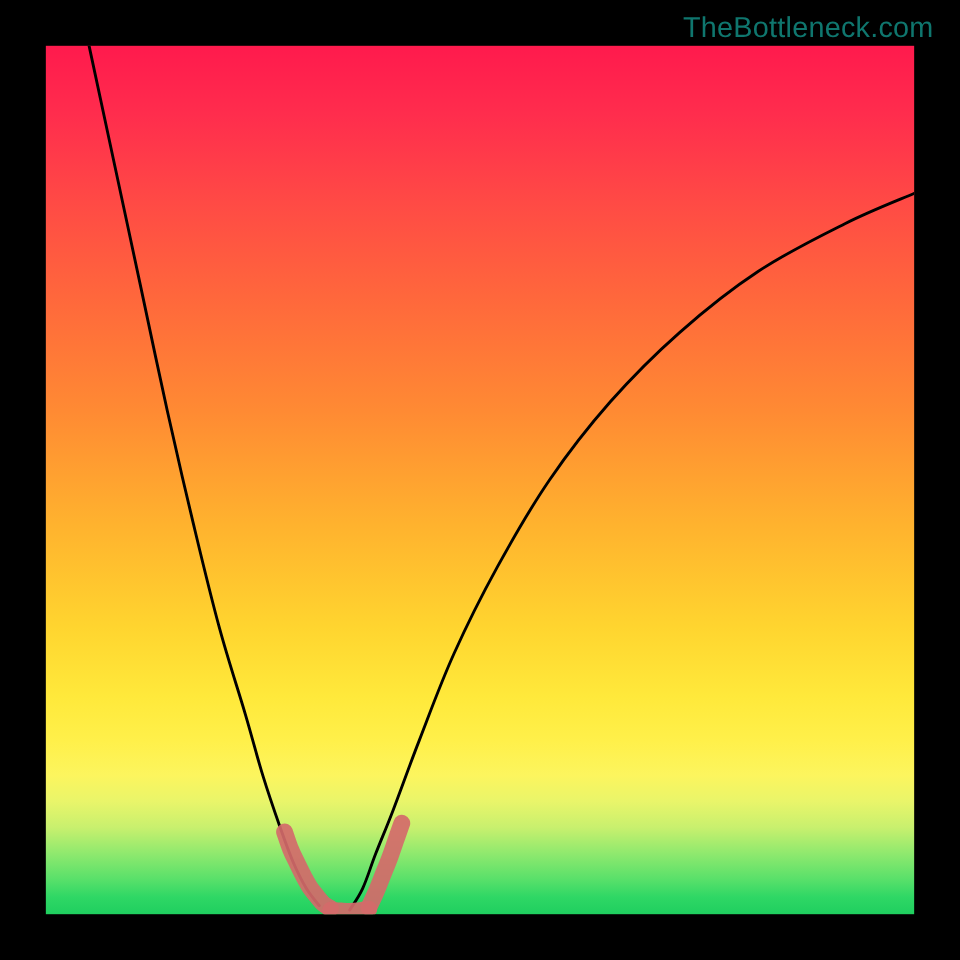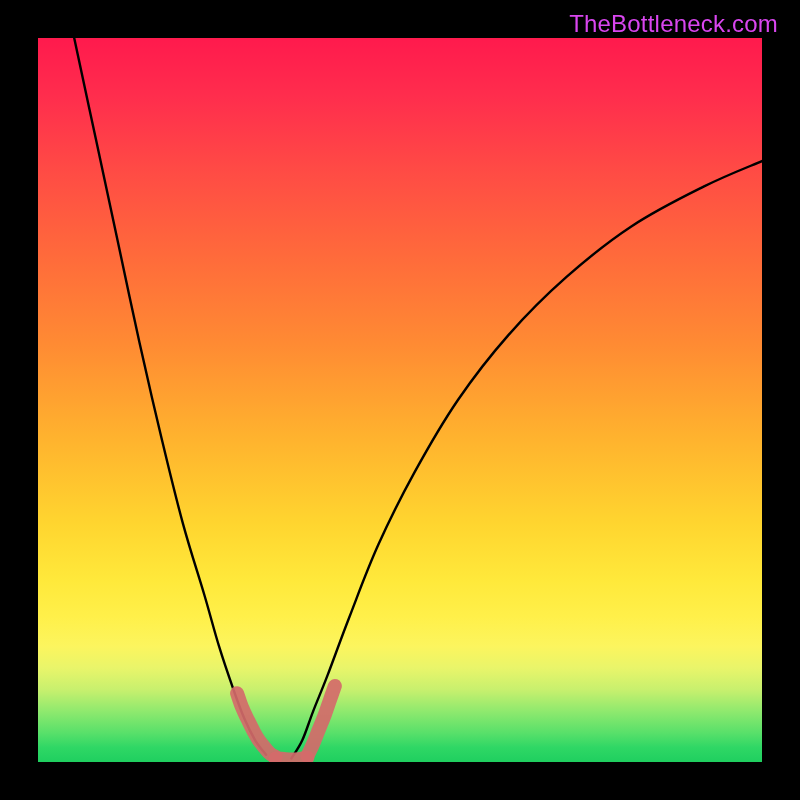--- a/index.html
+++ b/index.html
@@ -49,21 +49,21 @@
     );
   }
   svg.curves {
     position: absolute;
     inset: 0;
   }
   .watermark {
     position: absolute;
     top: 10px;
     right: 22px;
-    color: #d946ef;
+    color: #0f766e;
     font-size: 24px;
     font-weight: 500;
     letter-spacing: 0.2px;
     user-select: none;
   }
 </style>
 </head>
 <body>
 
 <div class="stage">

